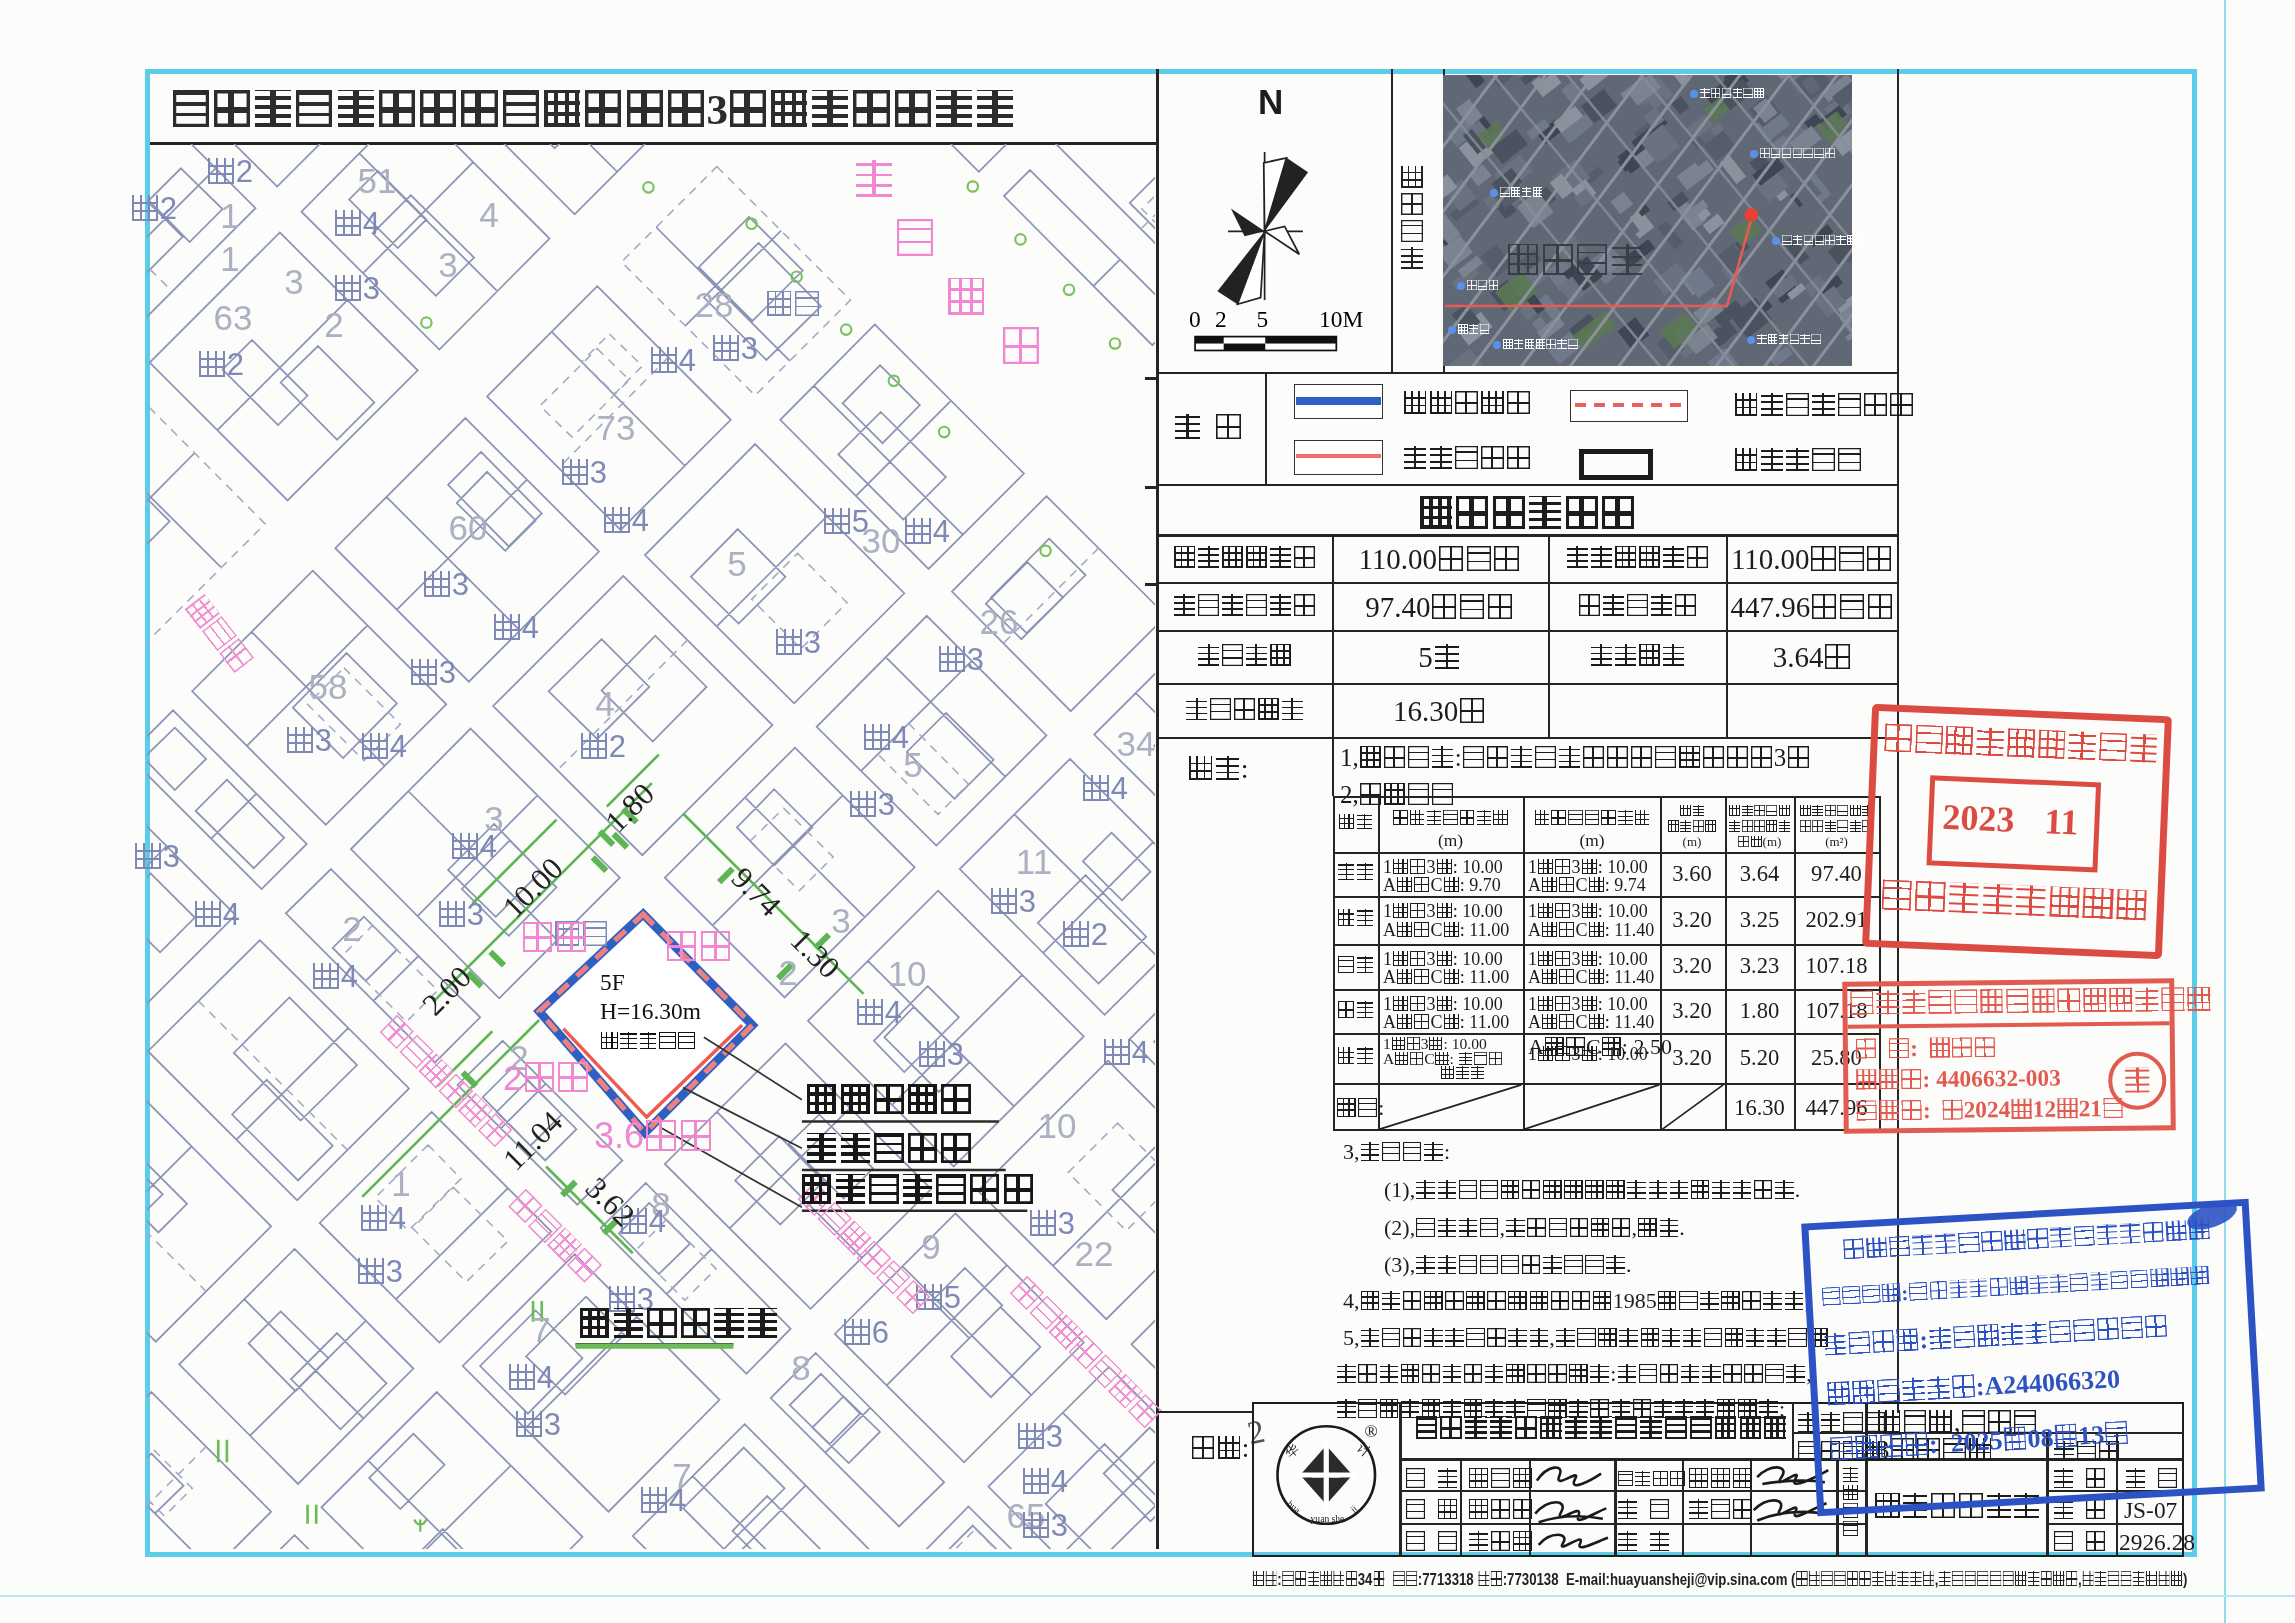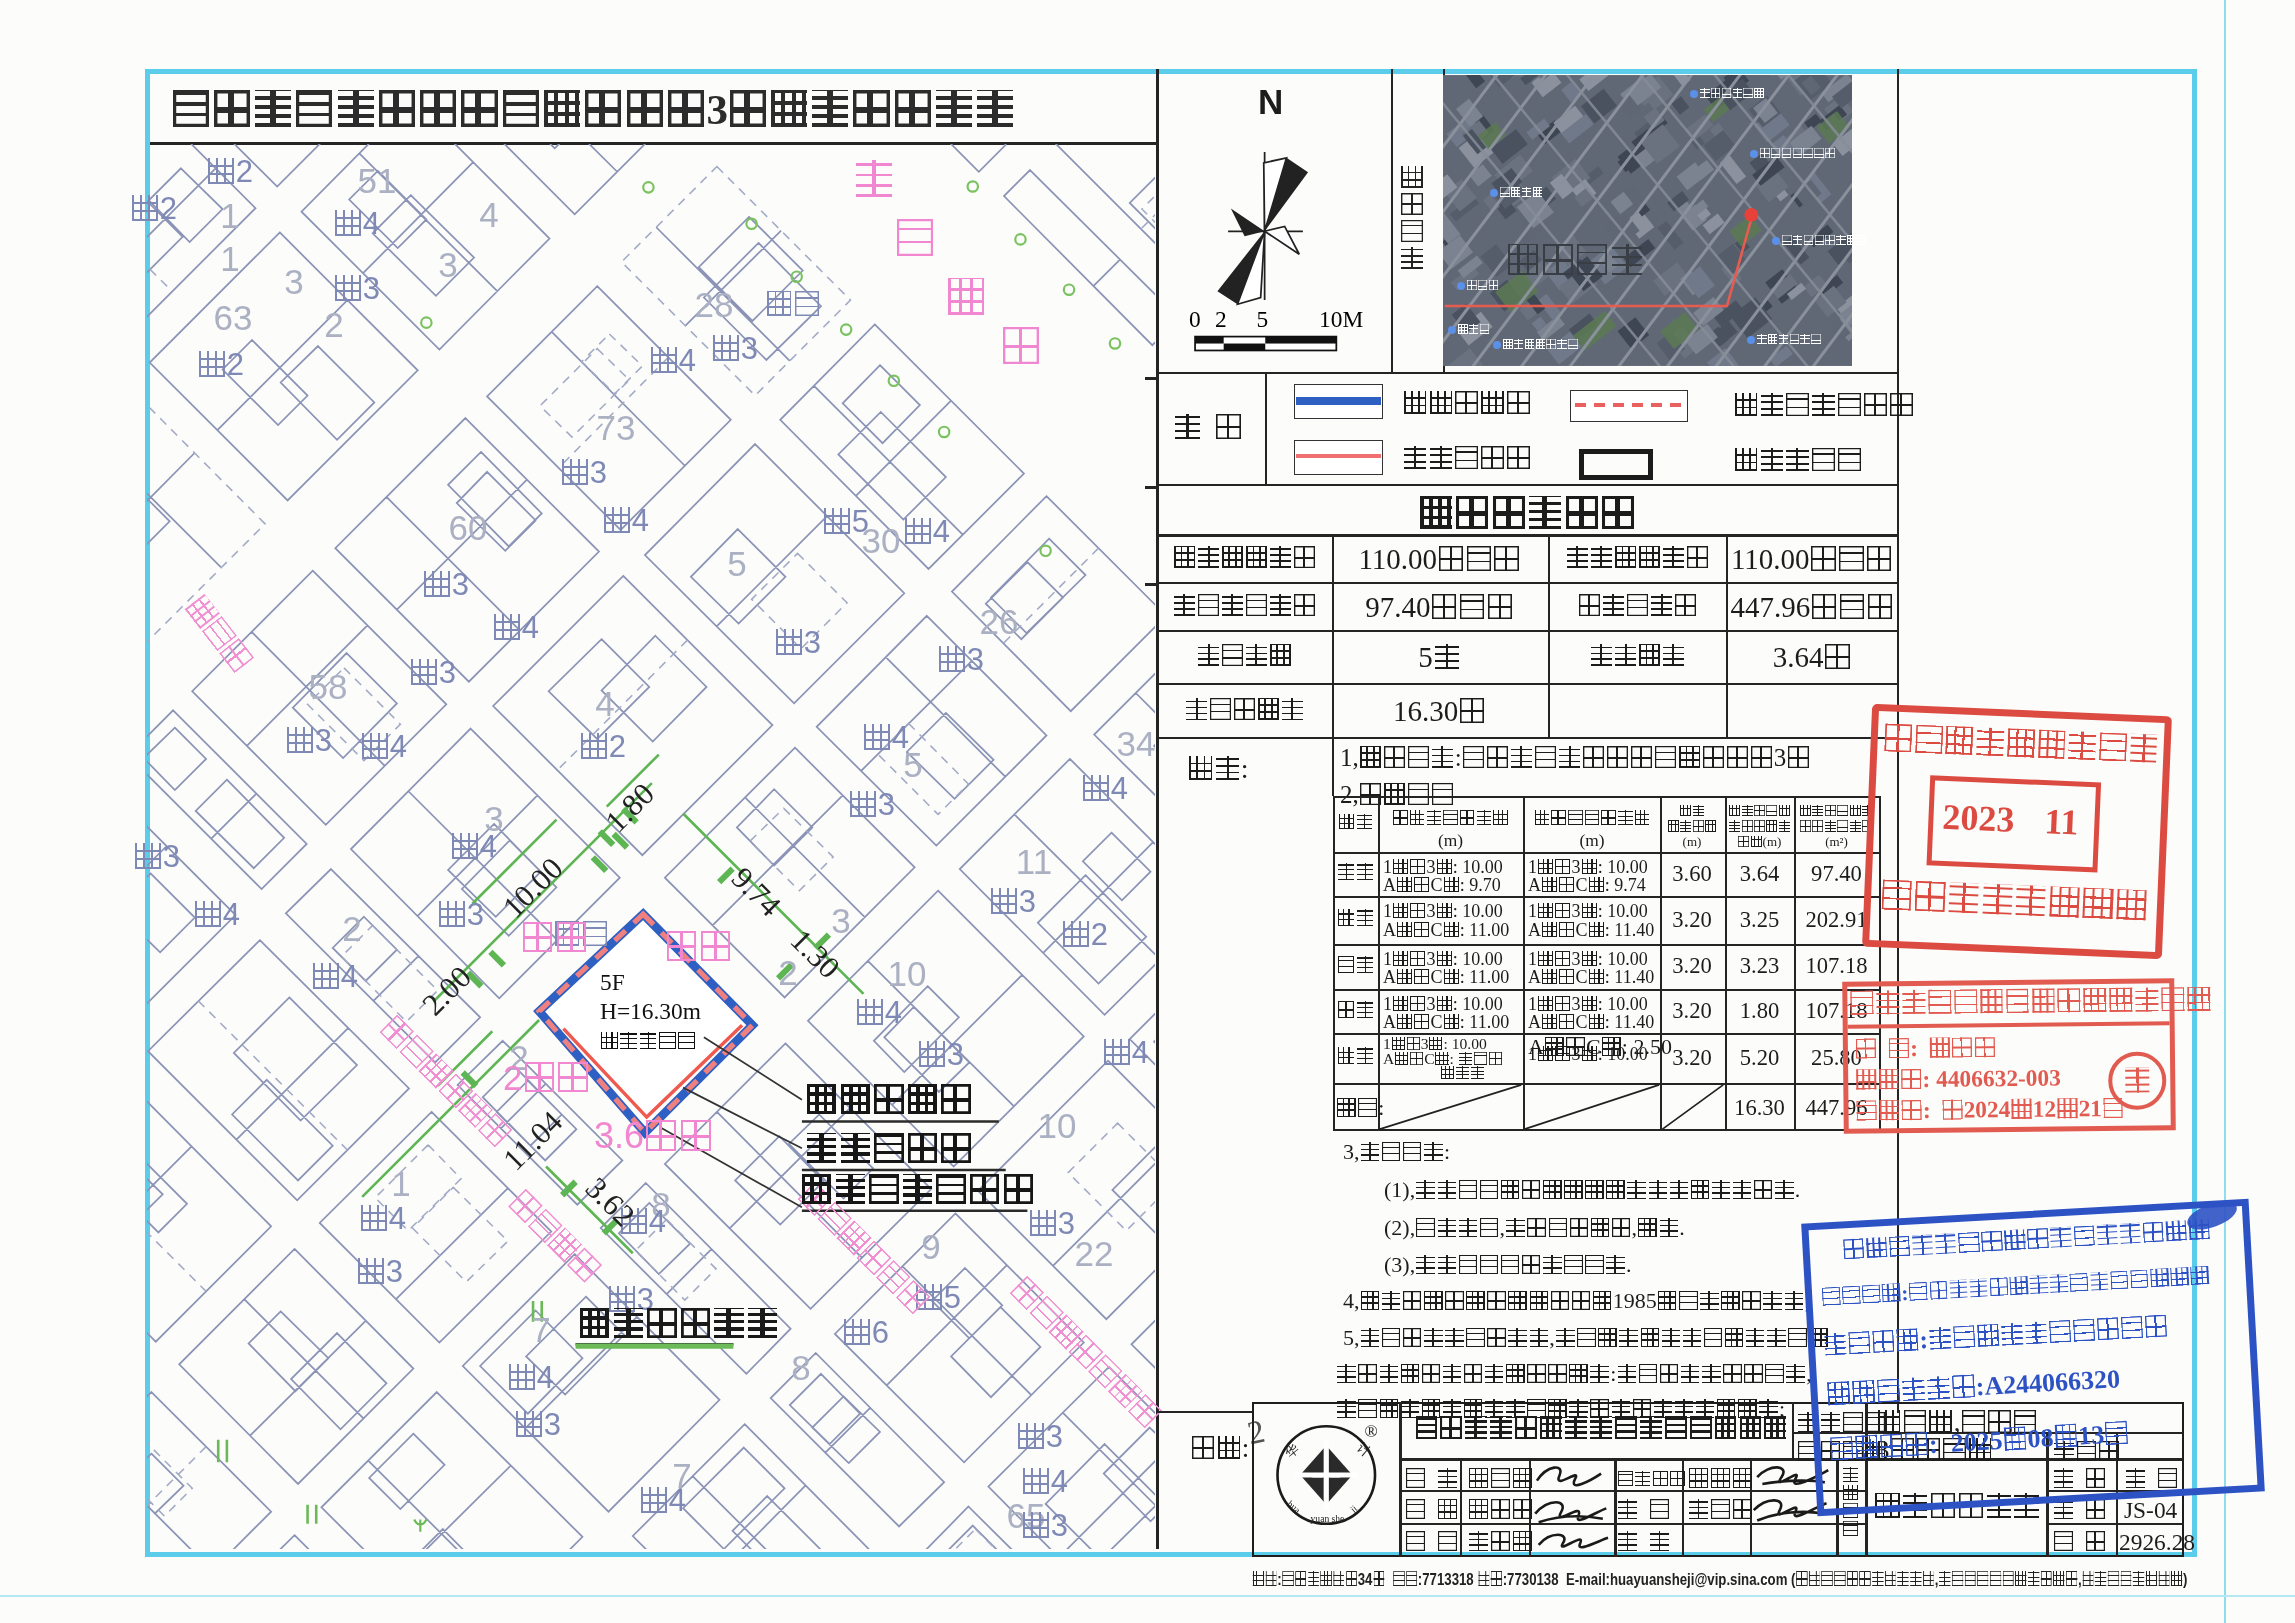--- a/index.html
+++ b/index.html
@@ -576,21 +576,21 @@
 <div class="ab vtx" style="left:1843px;top:1464px;font-size:17.4px;line-height:23.4px">
       <b class="z3"></b>
       <b class="z1"></b>
       <b class="z4"></b>
       <b class="z4"></b>
     </div>
 <div class="ab" style="left:1868px;top:1490px;width:178px;text-align:center;font-size:29px"><b class="z1"></b><b class="z3"></b><b class="z2"></b><b class="z2"></b><b class="z3"></b><b class="z3"></b></div>
 <div class="ab" style="left:2053px;top:1466px;font-size:22.6px"><b class="z3"></b><i class="sp"></i><b class="z2"></b></div>
 <div class="ab" style="left:2125px;top:1466px;font-size:22.6px"><b class="z3"></b><i class="sp"></i><b class="z4"></b></div>
 <div class="ab" style="left:2053px;top:1497px;font-size:22.6px"><b class="z3"></b><i class="sp"></i><b class="z2"></b></div>
-<div class="ab" style="left:2124px;top:1497px;font-size:23.4px">JS-04</div>
+<div class="ab" style="left:2124px;top:1497px;font-size:23.4px">JS-07</div>
 <div class="ab" style="left:2053px;top:1529px;font-size:22.6px"><b class="z4"></b><i class="sp"></i><b class="z2"></b></div>
 <div class="ab" style="left:2119px;top:1529px;font-size:23.4px">2926.28</div>
 <svg class="ab" style="left:1530px;top:1458px" width="659px" height="99" viewBox="0 0 760 114">
 <g stroke="#1a1a1a" stroke-width="3" fill="none">
 <path d="M8 26C20 8 40 6 34 20C26 38 60 10 52 24C44 40 70 26 82 18"></path>
 <path d="M262 22C276 6 300 8 290 22C278 40 316 8 306 24C298 38 330 22 344 14M268 30C290 26 320 24 340 28"></path>
 <path d="M6 64C22 46 44 48 36 62C26 80 62 50 56 66C50 80 76 62 88 58M10 74C34 66 62 66 84 70"></path>
 <path d="M258 60C274 44 296 46 288 60C280 76 314 46 306 62C300 76 330 56 342 52M262 72C286 62 316 60 338 64"></path>
 <path d="M10 100C24 84 46 86 38 98C30 112 64 84 58 98C52 110 78 96 90 92"></path>
 </g>

